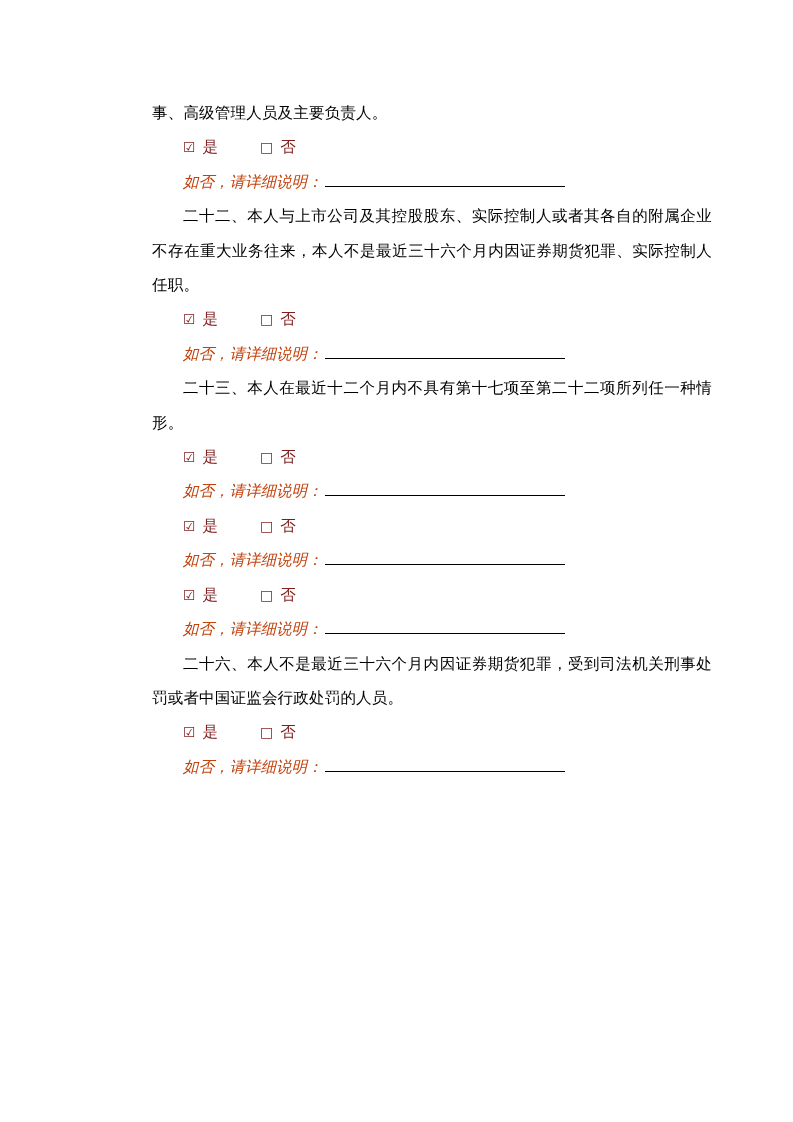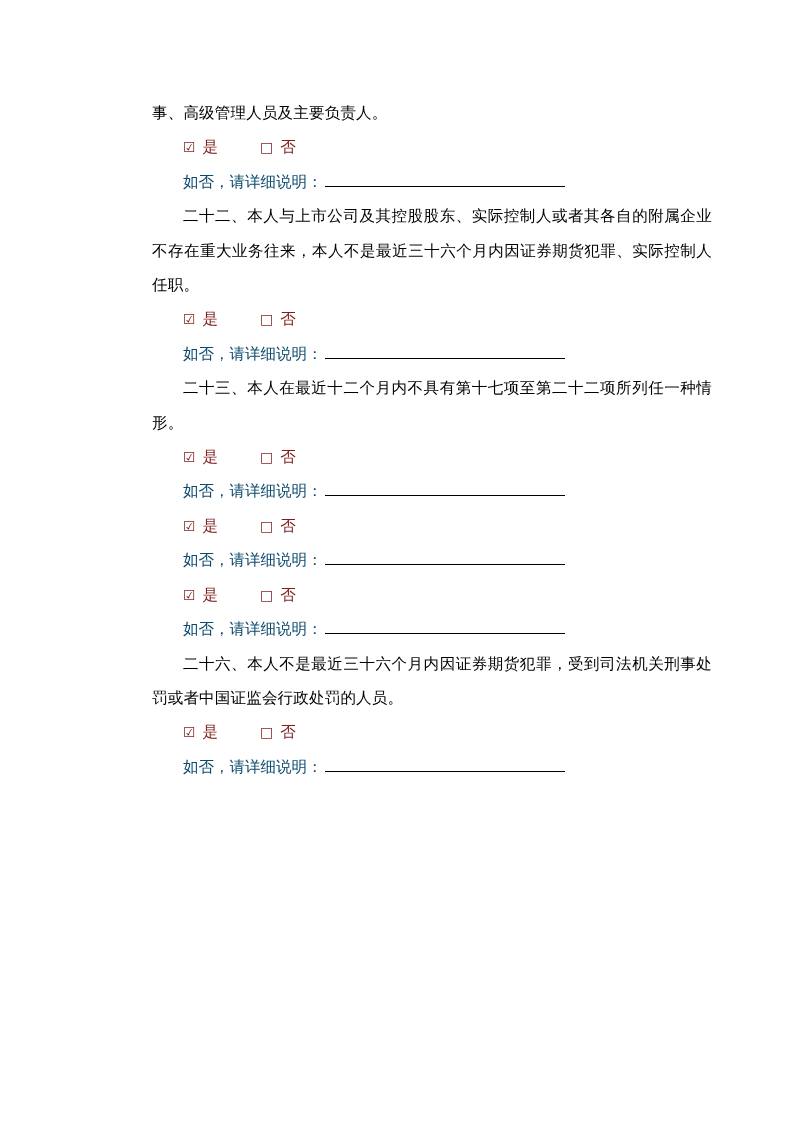--- a/index.html
+++ b/index.html
@@ -55,24 +55,25 @@
     display: inline-block;
     margin-left: 7px;
   }
   .gap {
     display: inline-block;
     width: 42px;
   }
   .explain-row {
     font-size: 15.5px;
     line-height: 2.22;
-    color: #0c4a6e;
+    color: #c2410c;
     margin: 0;
     padding-left: 31px;
     white-space: nowrap;
+    font-style: italic;
   }
   .blank-line {
     display: inline-block;
     width: 240px;
     border-bottom: 1px solid #000000;
     height: 0.95em;
     vertical-align: baseline;
     margin-left: 2px;
   }
 </style>

